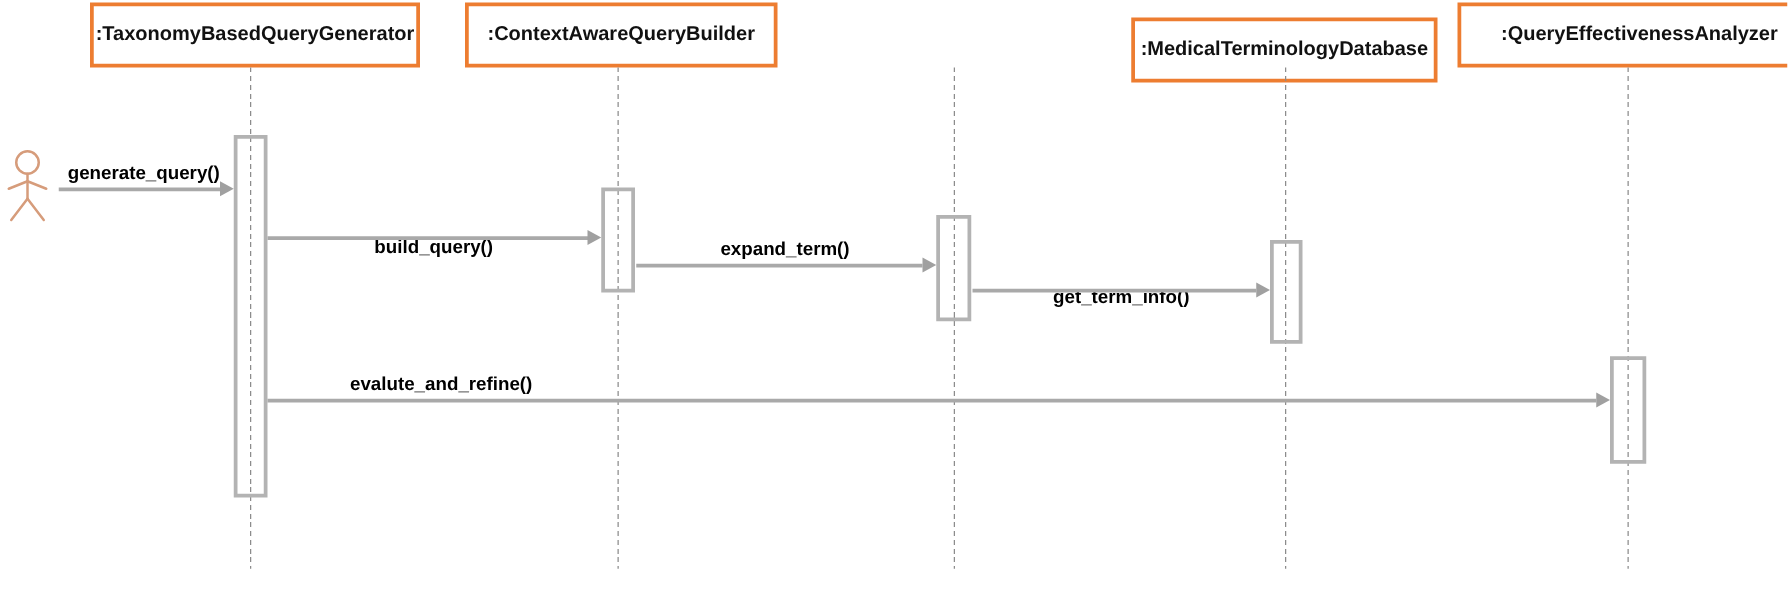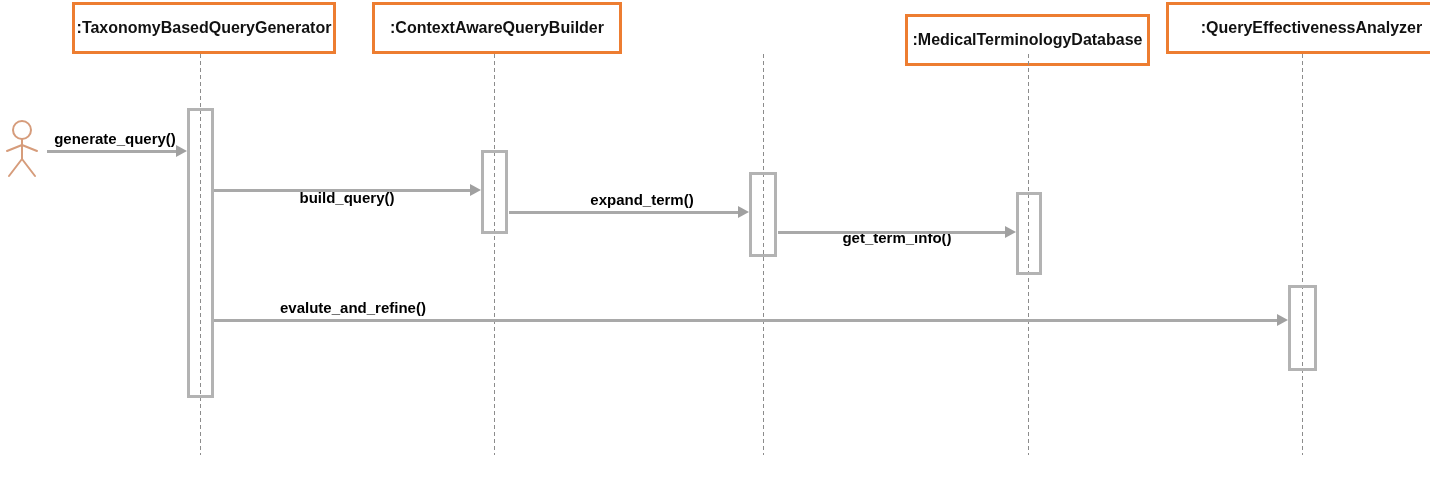--- a/index.html
+++ b/index.html
@@ -76,21 +76,21 @@
   </div>
 
   <div class="msg-label" style="left:50px;top:130px;width:130px;">generate_query()</div>
   <div class="msg-line" style="left:47px;top:150px;width:130px;"></div>
   <div class="msg-head" style="left:176px;top:145px;"></div>
 
   <div class="msg-label" style="left:277px;top:169px;width:140px;margin-top:20px;">build_query()</div>
   <div class="msg-line" style="left:214px;top:189px;width:257px;"></div>
   <div class="msg-head" style="left:470px;top:184px;"></div>
 
-  <div class="msg-label" style="left:572px;top:191px;width:140px;">expand_term()</div>
+  <div class="msg-label" style="left:558px;top:191px;width:140px;">expand_term()</div>
   <div class="msg-line" style="left:509px;top:211px;width:229px;"></div>
   <div class="msg-head" style="left:738px;top:206px;"></div>
 
   <div class="msg-label" style="left:822px;top:229px;width:150px;">get_term_info()</div>
   <div class="msg-line" style="left:778px;top:231px;width:227px;"></div>
   <div class="msg-head" style="left:1005px;top:226px;"></div>
 
   <div class="msg-label" style="left:280px;top:299px;width:145px;">evalute_and_refine()</div>
   <div class="msg-line" style="left:214px;top:319px;width:1063px;"></div>
   <div class="msg-head" style="left:1277px;top:314px;"></div>

